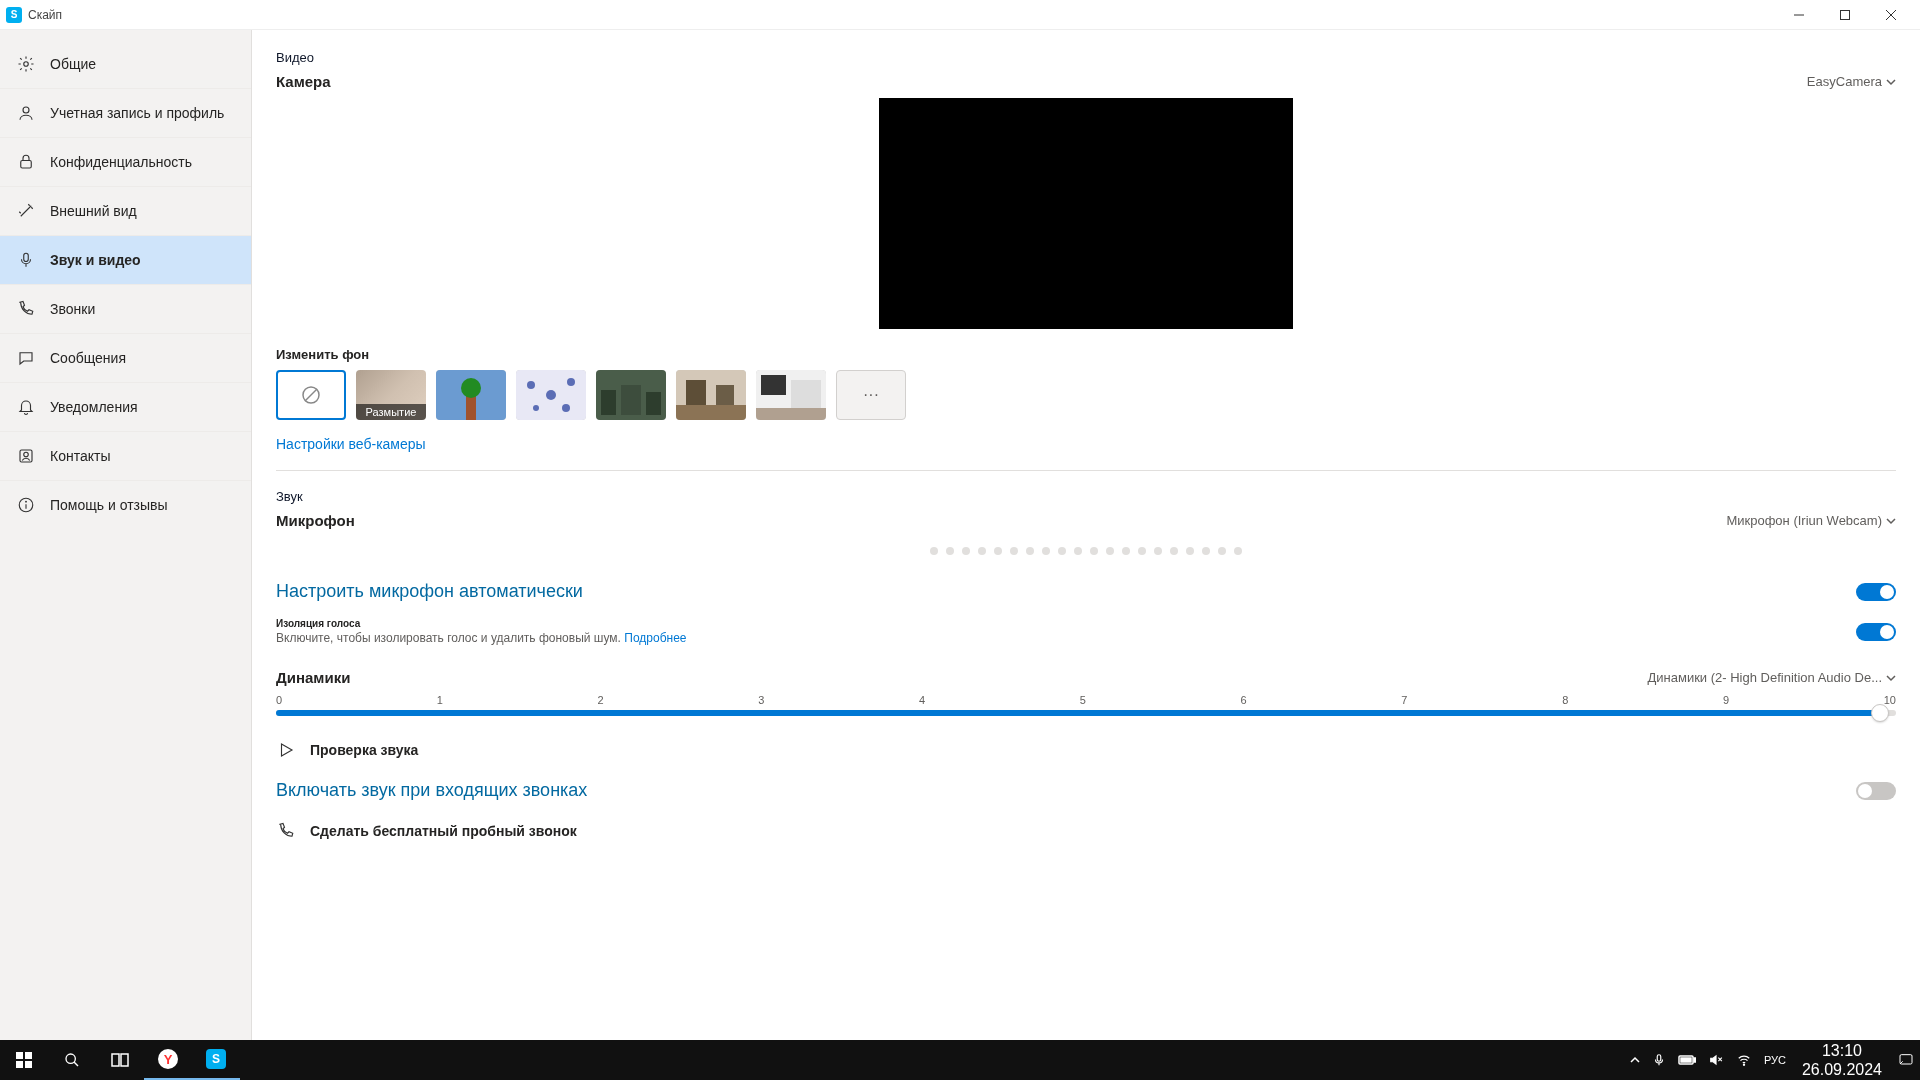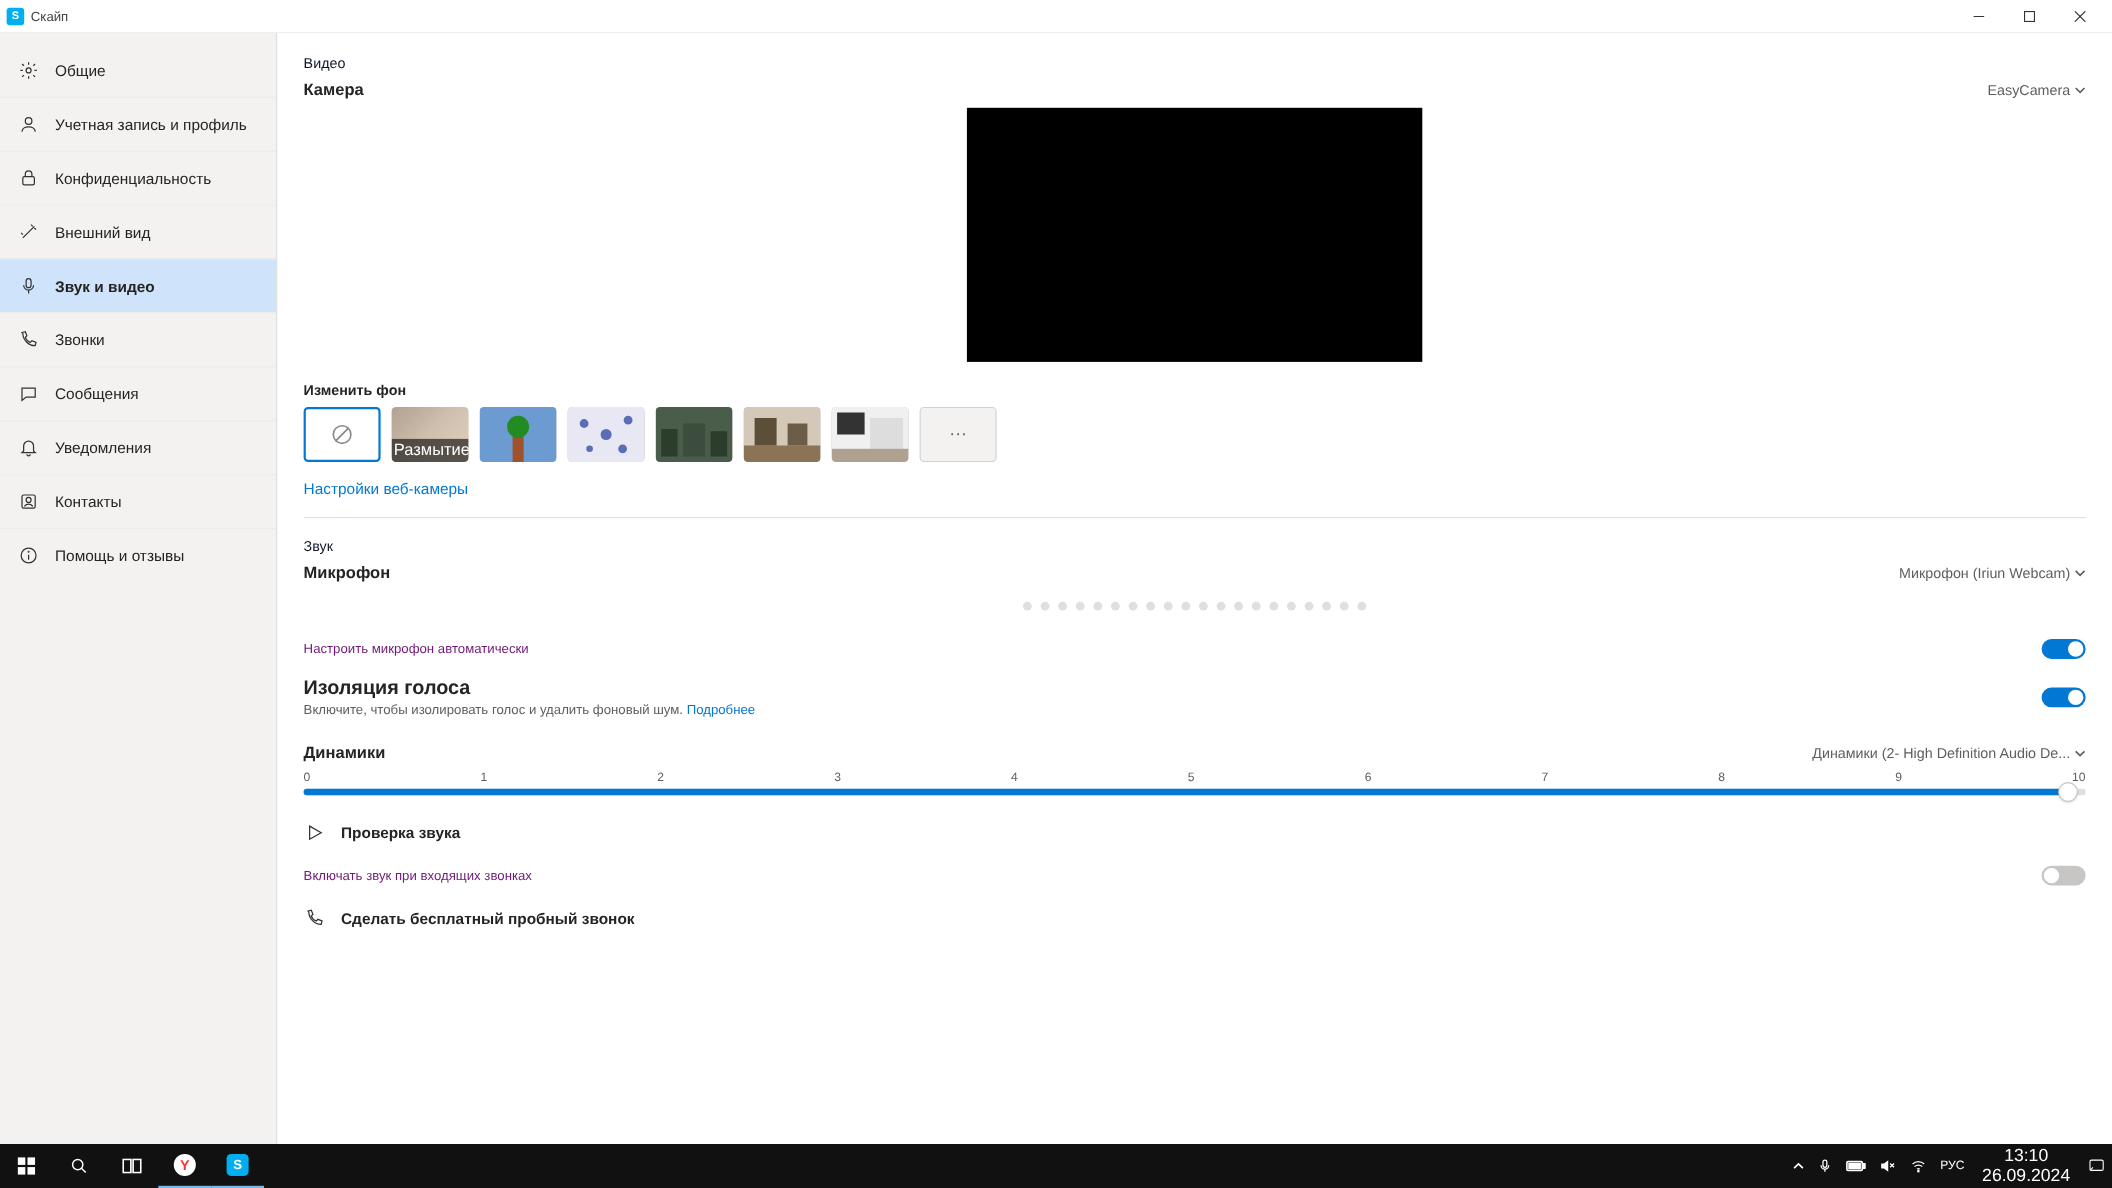--- a/index.html
+++ b/index.html
@@ -25,31 +25,31 @@
 
 .content { flex: 1; padding: 12px 24px 24px 24px; overflow-y: auto; }
 .section-label { font-size: 13px; color: #0f172a; margin-bottom: 8px; margin-top: 8px; }
 .section-title { font-size: 15px; font-weight: 700; margin-bottom: 8px; display: flex; justify-content: space-between; }
 .dropdown-value { font-size: 13px; font-weight: 400; color: #605e5c; display: flex; align-items: center; gap: 4px; cursor: pointer; }
 .camera-preview { width: 414px; height: 231px; background: #000; margin: 8px auto 18px auto; }
 .bg-row { display: flex; gap: 10px; margin-top: 8px; margin-bottom: 16px; }
 .bg-thumb { width: 70px; height: 50px; border-radius: 4px; background: #ccc; cursor: pointer; position: relative; display: flex; align-items: center; justify-content: center; font-size: 10px; color: #fff; overflow: hidden; }
 .bg-thumb.none { background: #fff; border: 2px solid #0078d4; }
 .bg-thumb.blur { background: linear-gradient(135deg, #b0a090 0%, #d0c0b0 50%, #e0d0c0 100%); }
-.bg-thumb.blur .label { position: absolute; bottom: 0; left: 0; right: 0; background: rgba(0,0,0,.6); font-size: 15px; padding: 2px; text-align: center; }
+.bg-thumb.blur .label { position: absolute; bottom: 0; left: 0; right: 0; background: rgba(0,0,0,.6); font-size: 11px; padding: 2px; text-align: center; }
 .bg-thumb.pattern svg { width: 100%; height: 100%; }
 .bg-thumb.more { background: #f3f2f1; border: 1px solid #d2d0ce; color: #605e5c; font-size: 16px; }
 .link { color: #0078d4; font-size: 14px; cursor: pointer; }
 .divider { border-top: 1px solid #e1dfdd; margin: 18px 0; }
 
 
 .row { display: flex; align-items: center; justify-content: space-between; padding: 8px 0; }
 .row .row-main { flex: 1; }
-.row .row-title { font-size: 18px; font-weight: 700; }
-.row .row-text { font-size: 12px; color: #701a75; }
+.row .row-title { font-size: 10px; font-weight: 700; }
+.row .row-text { font-size: 18px; color: #0369a1; }
 .row .row-sub { font-size: 12px; color: #605e5c; margin-top: 2px; }
 .row .row-sub .link-inline { color: #0078d4; cursor: pointer; }
 
 
 .mic-dots { display: flex; gap: 8px; justify-content: center; margin: 18px 0; }
 .mic-dot { width: 8px; height: 8px; border-radius: 50%; background: #e1dfdd; }
 
 
 .toggle { width: 40px; height: 18px; border-radius: 9px; background: #c8c6c4; position: relative; cursor: pointer; flex-shrink: 0; }
 .toggle .knob { position: absolute; width: 14px; height: 14px; background: #fff; border-radius: 50%; top: 2px; left: 2px; transition: left .1s; }

